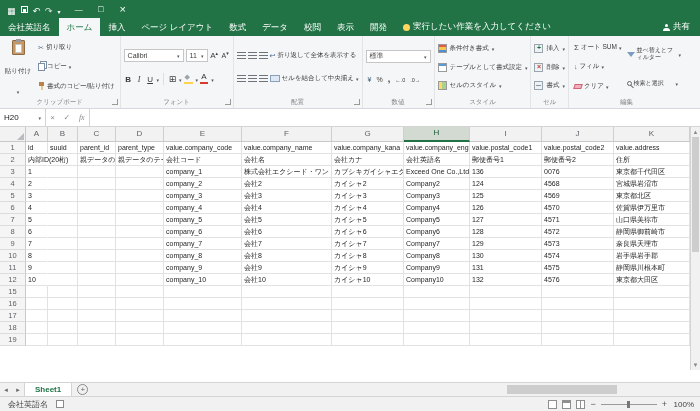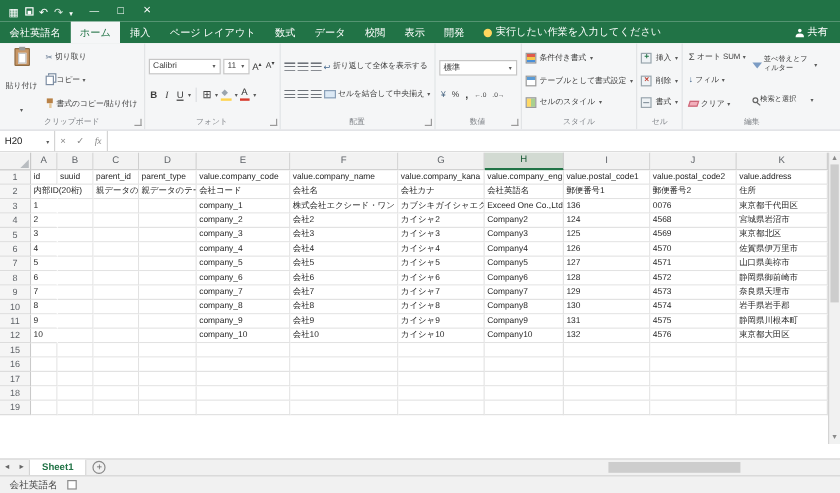--- a/index.html
+++ b/index.html
@@ -679,14 +679,25 @@
     <div class="sheettab">Sheet1</div>
     <div class="addsheet"></div>
     <div class="hscroll">
       <div class="hthumb"></div>
     </div>
   </div>
 
   <div class="statusbar">
     <span class="ready">会社英語名</span>
     <span class="macro"></span>
+    <div class="sright">
+      <span class="viewbtn v1"></span>
+      <span class="viewbtn v2"></span>
+      <span class="viewbtn v3"></span>
+      <span class="zbtn zminus"></span>
+      <div class="ztrack">
+        <div class="zthumb"></div>
+      </div>
+      <span class="zbtn zplus"></span>
+      <span class="zoompct">100%</span>
+    </div>
   </div>
 </div>
 
 </body></html>

